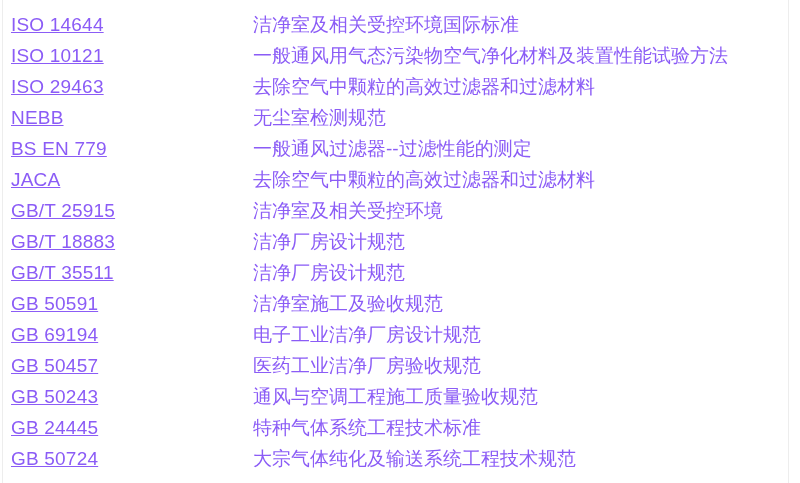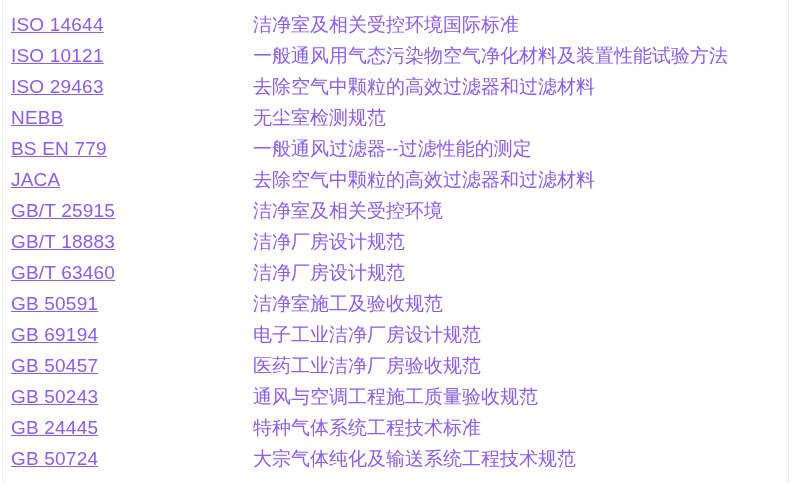--- a/index.html
+++ b/index.html
@@ -99,21 +99,21 @@
       <span class="code">GB/T 25915</span>
       <span class="desc">洁净室及相关受控环境</span>
     </div>
 
     <div class="row">
       <span class="code">GB/T 18883</span>
       <span class="desc">洁净厂房设计规范</span>
     </div>
 
     <div class="row">
-      <span class="code">GB/T 63460</span>
+      <span class="code">GB/T 35511</span>
       <span class="desc">洁净厂房设计规范</span>
     </div>
 
     <div class="row">
       <span class="code">GB 50591</span>
       <span class="desc">洁净室施工及验收规范</span>
     </div>
 
     <div class="row">
       <span class="code">GB 69194</span>

